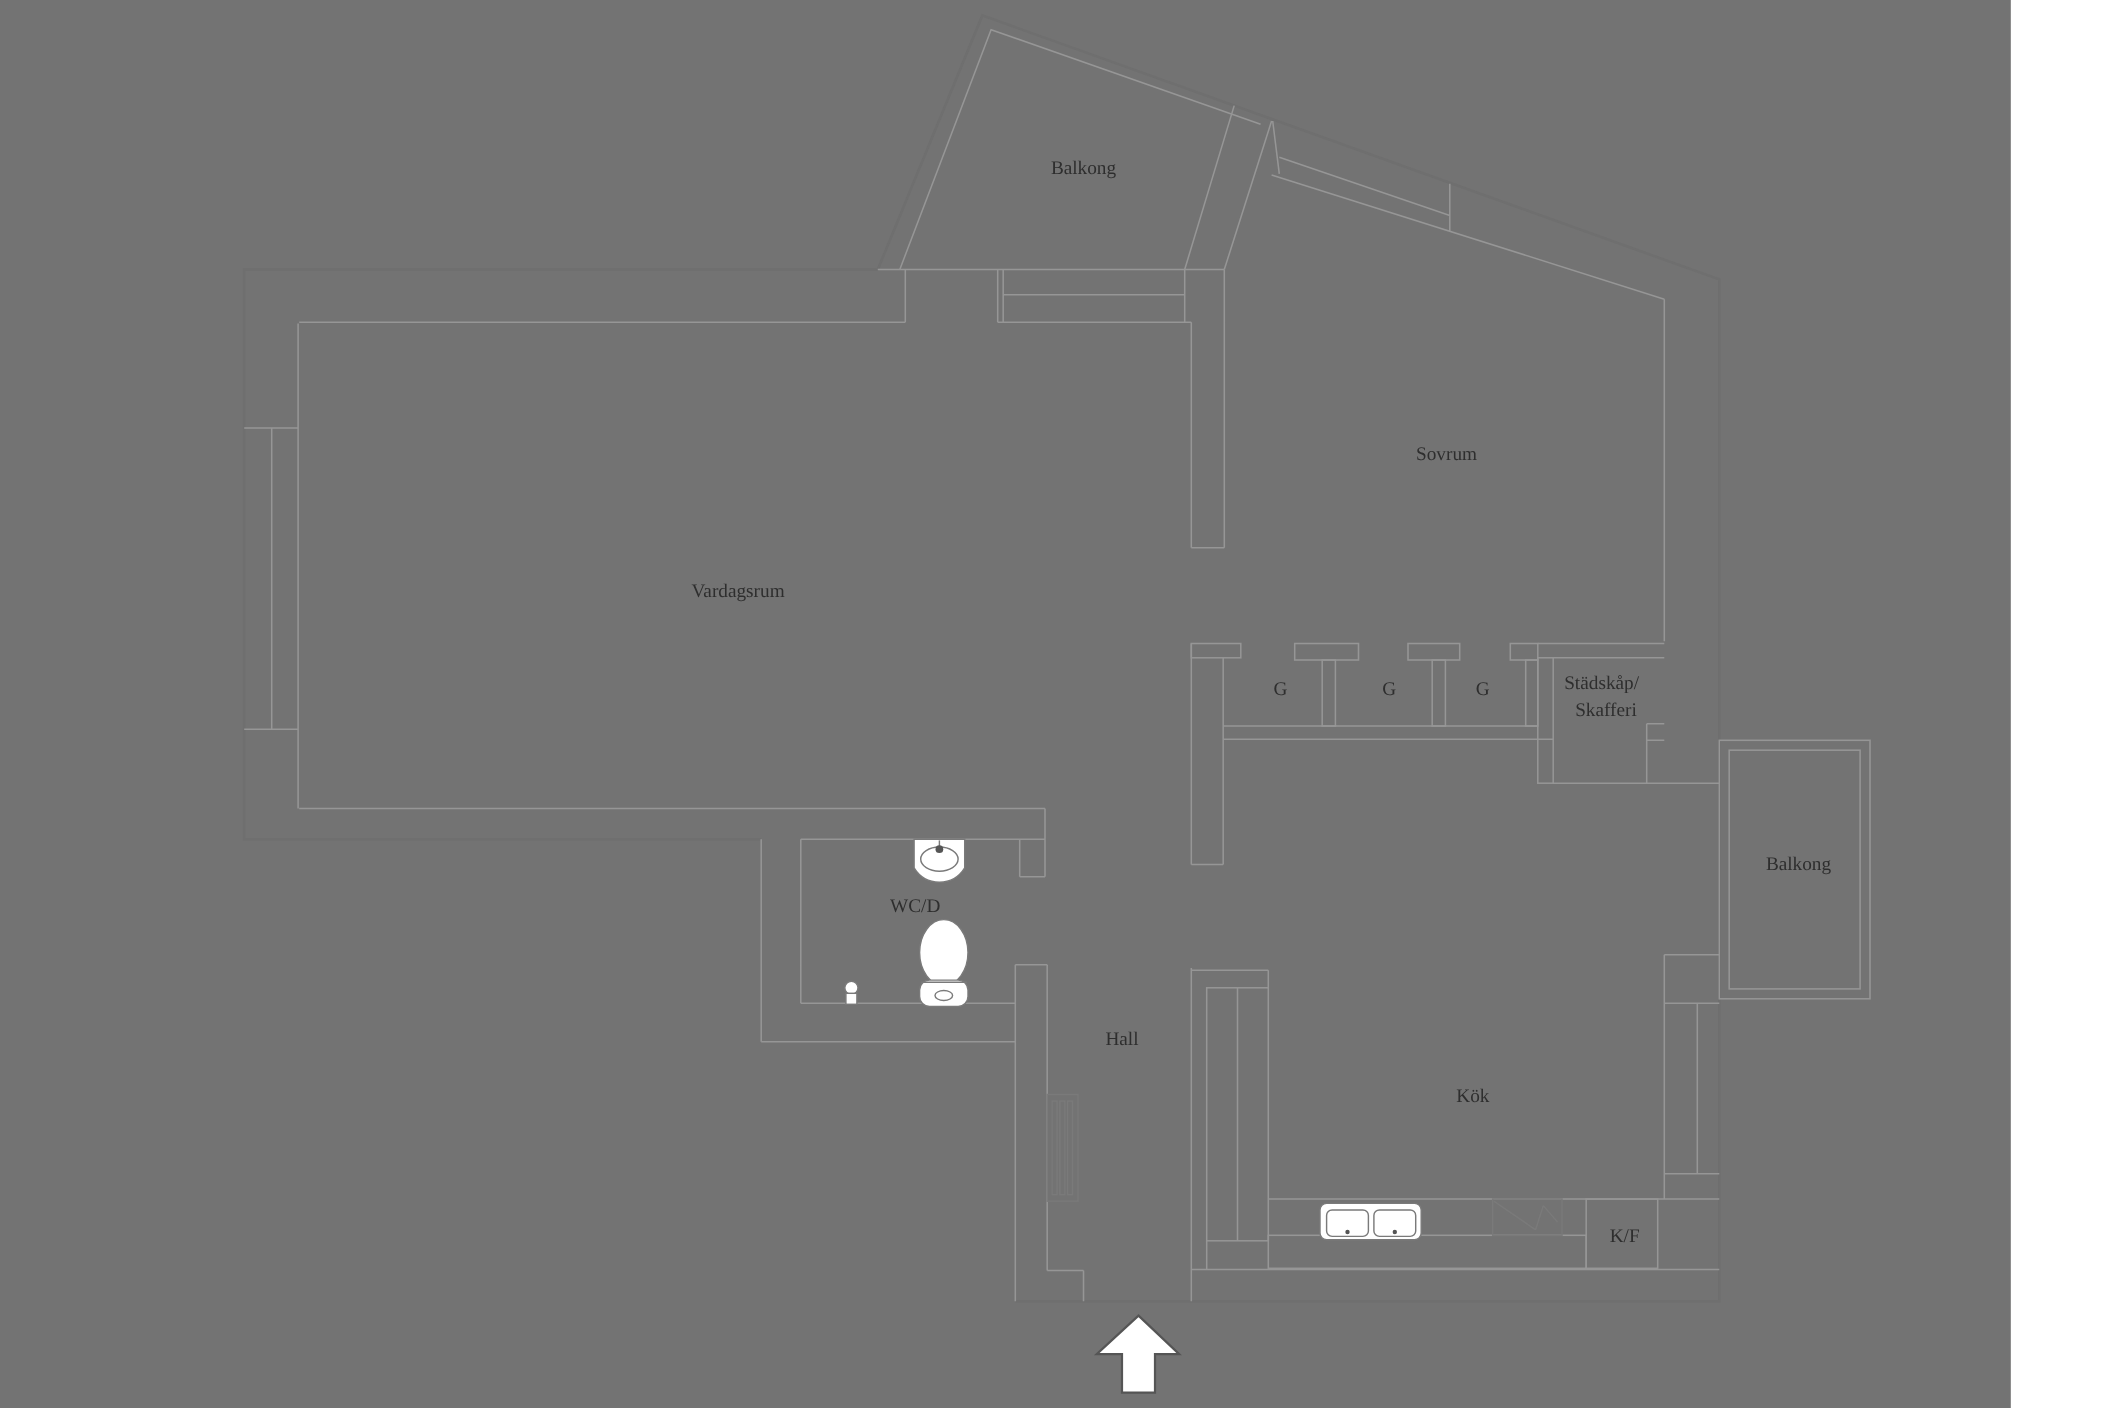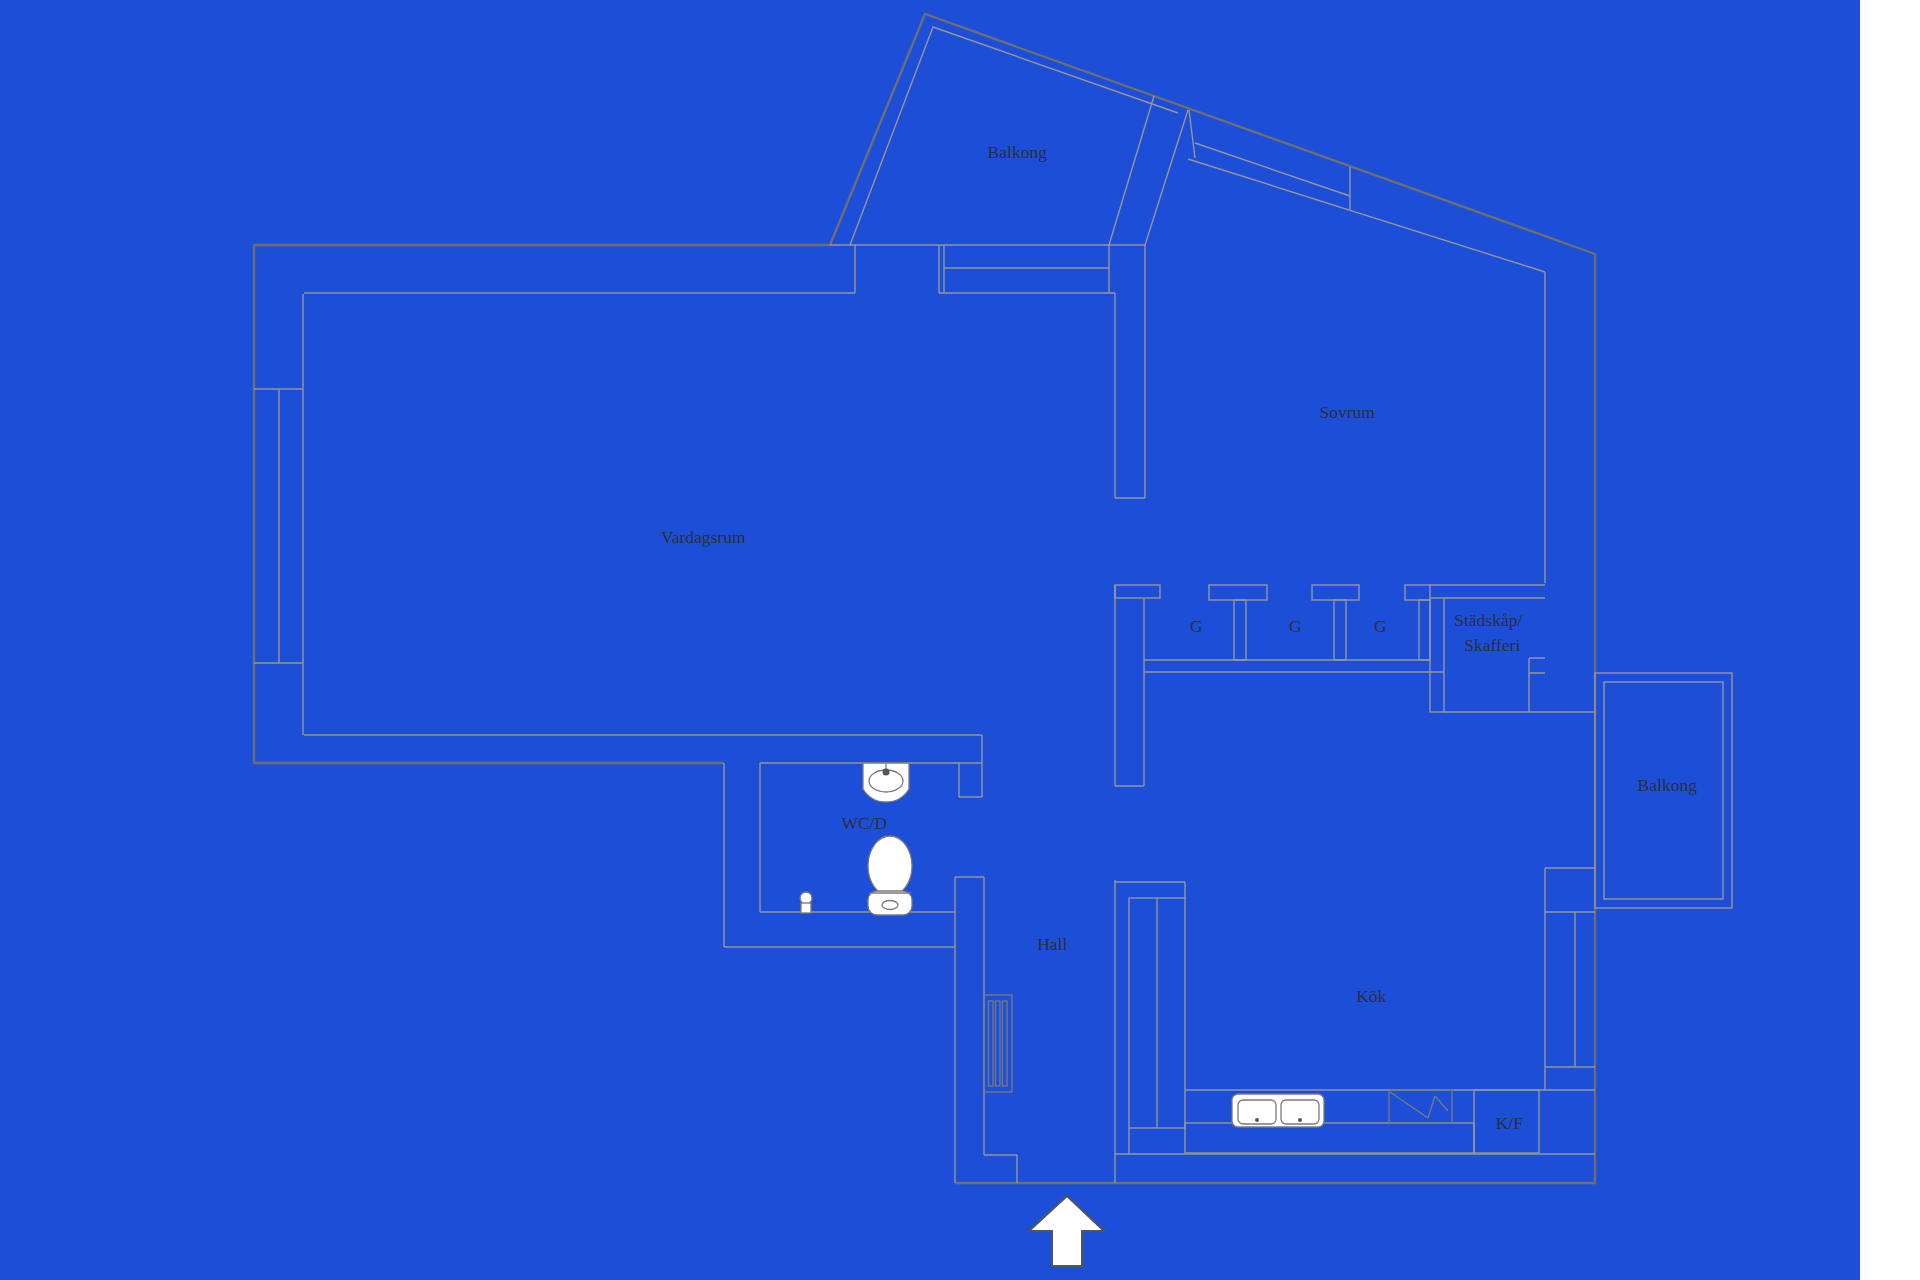--- a/index.html
+++ b/index.html
@@ -1,16 +1,16 @@
 <!DOCTYPE html>
 <html><head>
 <meta charset="utf-8">
 <style>
   html,body{margin:0;padding:0;background:#fff;}
-  .plan-wrap{position:relative;width:1828px;height:1280px;background:#1d4ed8;overflow:hidden;padding-left:32px;}
+  .plan-wrap{position:relative;width:1828px;height:1280px;background:#737373;overflow:hidden;}
   svg{display:block;}
   text{font-family:"Liberation Serif","DejaVu Serif",serif;font-size:17.5px;fill:#2e2e2e;}
   .lbl{text-anchor:middle;}
   .thin{stroke:#969696;stroke-width:1.4;fill:none;}
   .dark{stroke:#6f6f6f;stroke-width:2.3;fill:none;}
   .fix{stroke:#7a7a7a;stroke-width:1.3;fill:#ffffff;}
   .fixline{stroke:#7a7a7a;stroke-width:1.3;fill:none;}
 </style>
 </head>
 <body>

